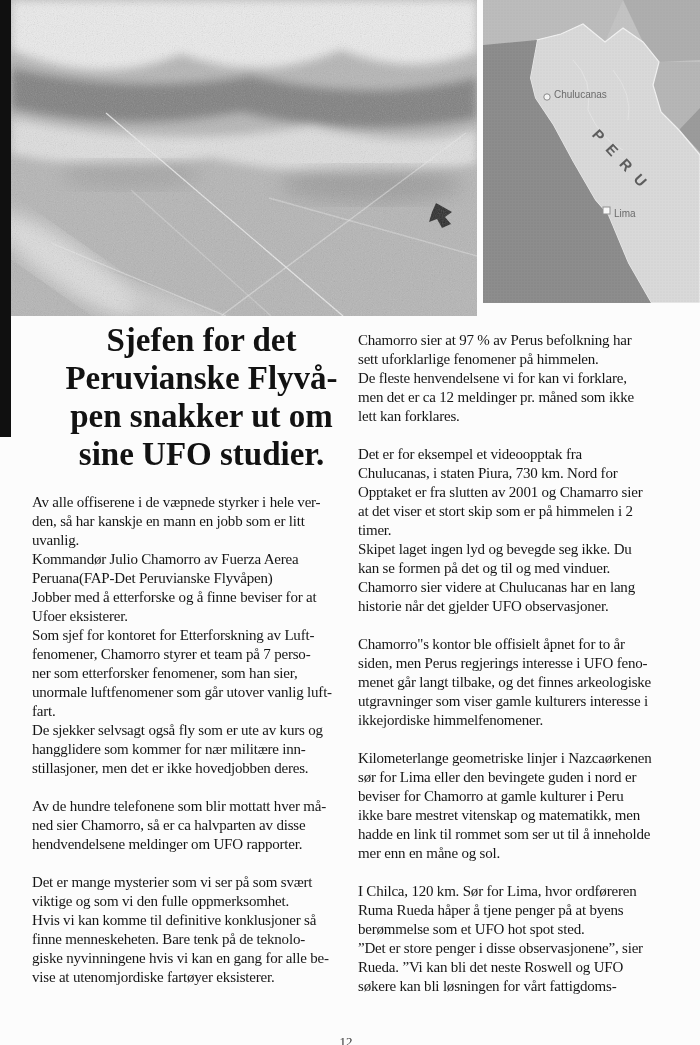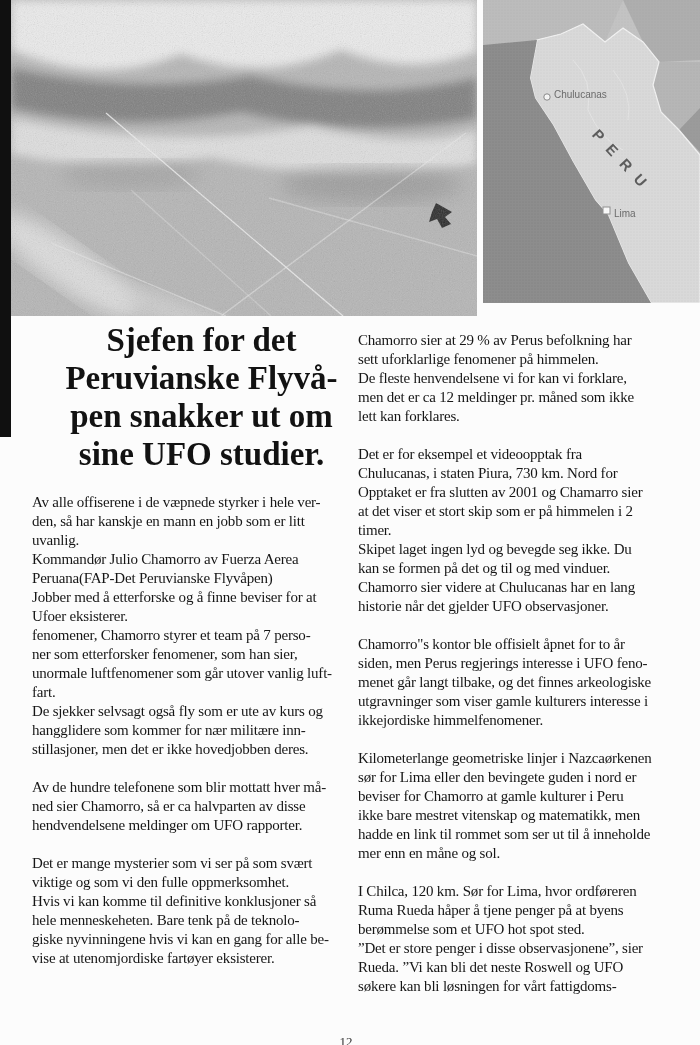--- a/index.html
+++ b/index.html
@@ -118,42 +118,43 @@
   </h1>
 
 <div class="col col-left">
     <div class="line">Av alle offiserene i de væpnede styrker i hele ver-</div>
     <div class="line">den, så har kanskje en mann en jobb som er litt</div>
     <div class="line">uvanlig.</div>
     <div class="line">Kommandør Julio Chamorro av Fuerza Aerea</div>
     <div class="line">Peruana(FAP-Det Peruvianske Flyvåpen)</div>
     <div class="line">Jobber med å etterforske og å finne beviser for at</div>
     <div class="line">Ufoer eksisterer.</div>
+    <div class="line">Som sjef for kontoret for Etterforskning av Luft-</div>
     <div class="line">fenomener, Chamorro styrer et team på 7 perso-</div>
     <div class="line">ner som etterforsker fenomener, som han sier,</div>
     <div class="line">unormale luftfenomener som går utover vanlig luft-</div>
     <div class="line">fart.</div>
     <div class="line">De sjekker selvsagt også fly som er ute av kurs og</div>
     <div class="line">hangglidere som kommer for nær militære inn-</div>
     <div class="line">stillasjoner, men det er ikke hovedjobben deres.</div>
     <div class="line"></div>
     <div class="line">Av de hundre telefonene som blir mottatt hver må-</div>
     <div class="line">ned sier Chamorro, så er ca halvparten av disse</div>
     <div class="line">hendvendelsene meldinger om UFO rapporter.</div>
     <div class="line"></div>
     <div class="line">Det er mange mysterier som vi ser på som svært</div>
     <div class="line">viktige og som vi den fulle oppmerksomhet.</div>
     <div class="line">Hvis vi kan komme til definitive konklusjoner så</div>
-    <div class="line">hele menneskeheten. Bare tenk på de teknolo-</div>
+    <div class="line">finne menneskeheten. Bare tenk på de teknolo-</div>
     <div class="line">giske nyvinningene hvis vi kan en gang for alle be-</div>
     <div class="line">vise at utenomjordiske fartøyer eksisterer.</div>
   </div>
 
 <div class="col col-right">
-    <div class="line">Chamorro sier at 29 % av Perus befolkning har</div>
+    <div class="line">Chamorro sier at 97 % av Perus befolkning har</div>
     <div class="line">sett uforklarlige fenomener på himmelen.</div>
     <div class="line">De fleste henvendelsene vi for kan vi forklare,</div>
     <div class="line">men det er ca 12 meldinger pr. måned som ikke</div>
     <div class="line">lett kan forklares.</div>
     <div class="line"></div>
     <div class="line">Det er for eksempel et videoopptak fra</div>
     <div class="line">Chulucanas, i staten Piura, 730 km. Nord for</div>
     <div class="line">Opptaket er fra slutten av 2001 og Chamarro sier</div>
     <div class="line">at det viser et stort skip som er på himmelen i 2</div>
     <div class="line">timer.</div>

